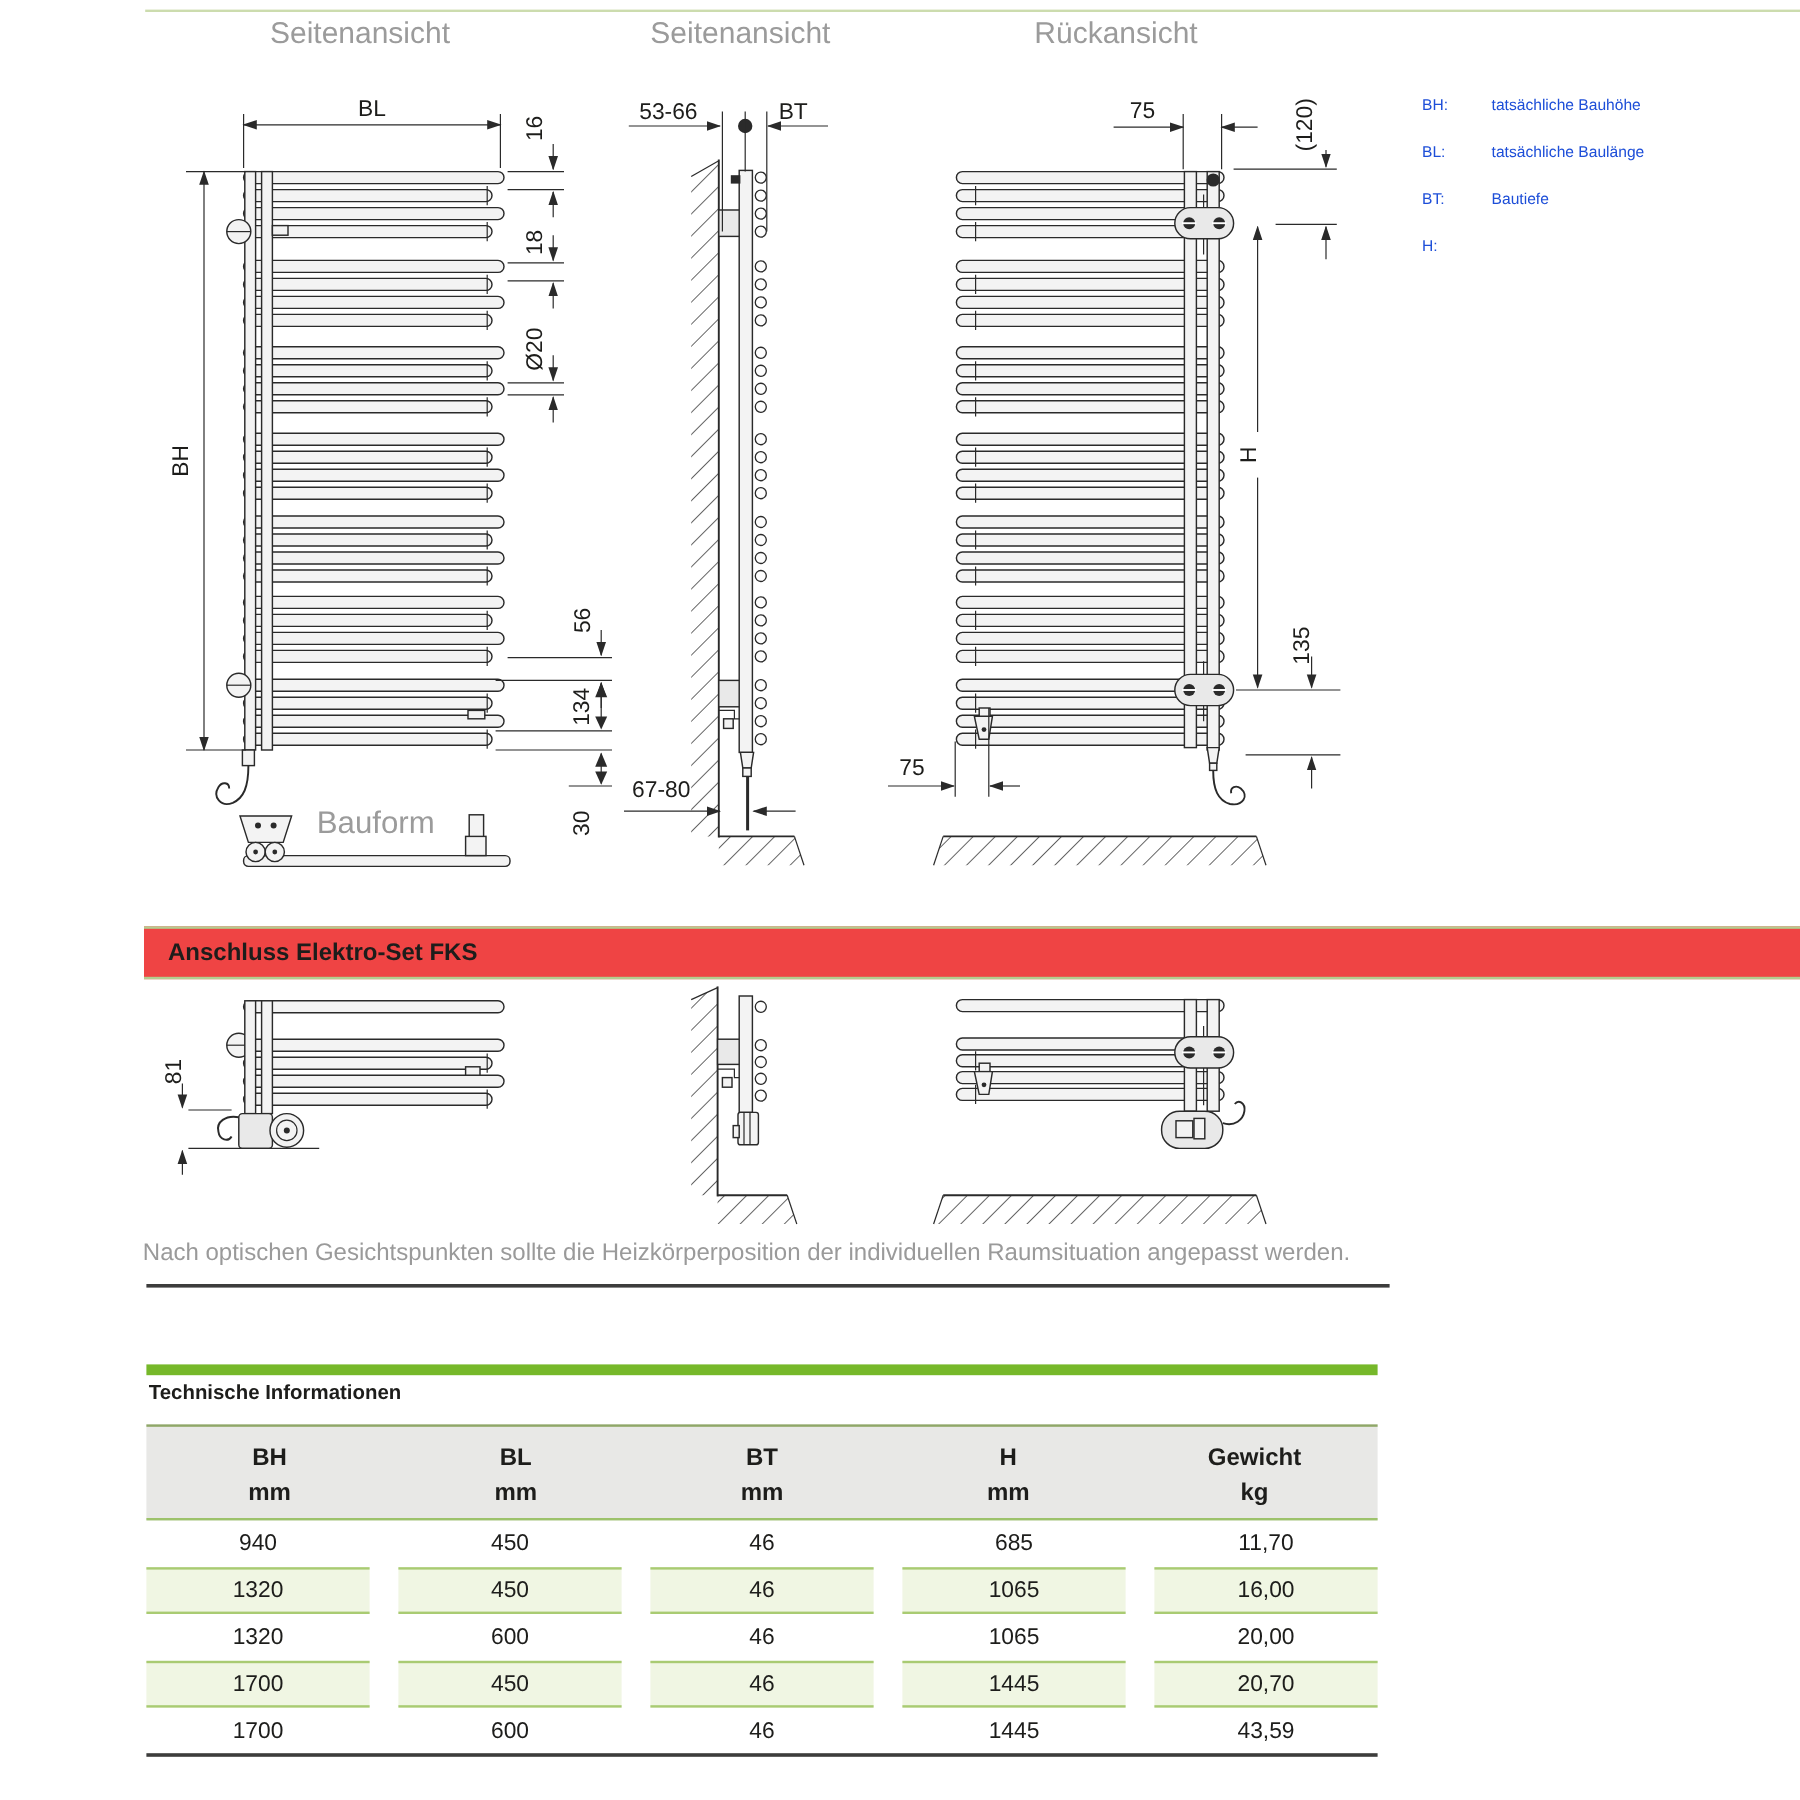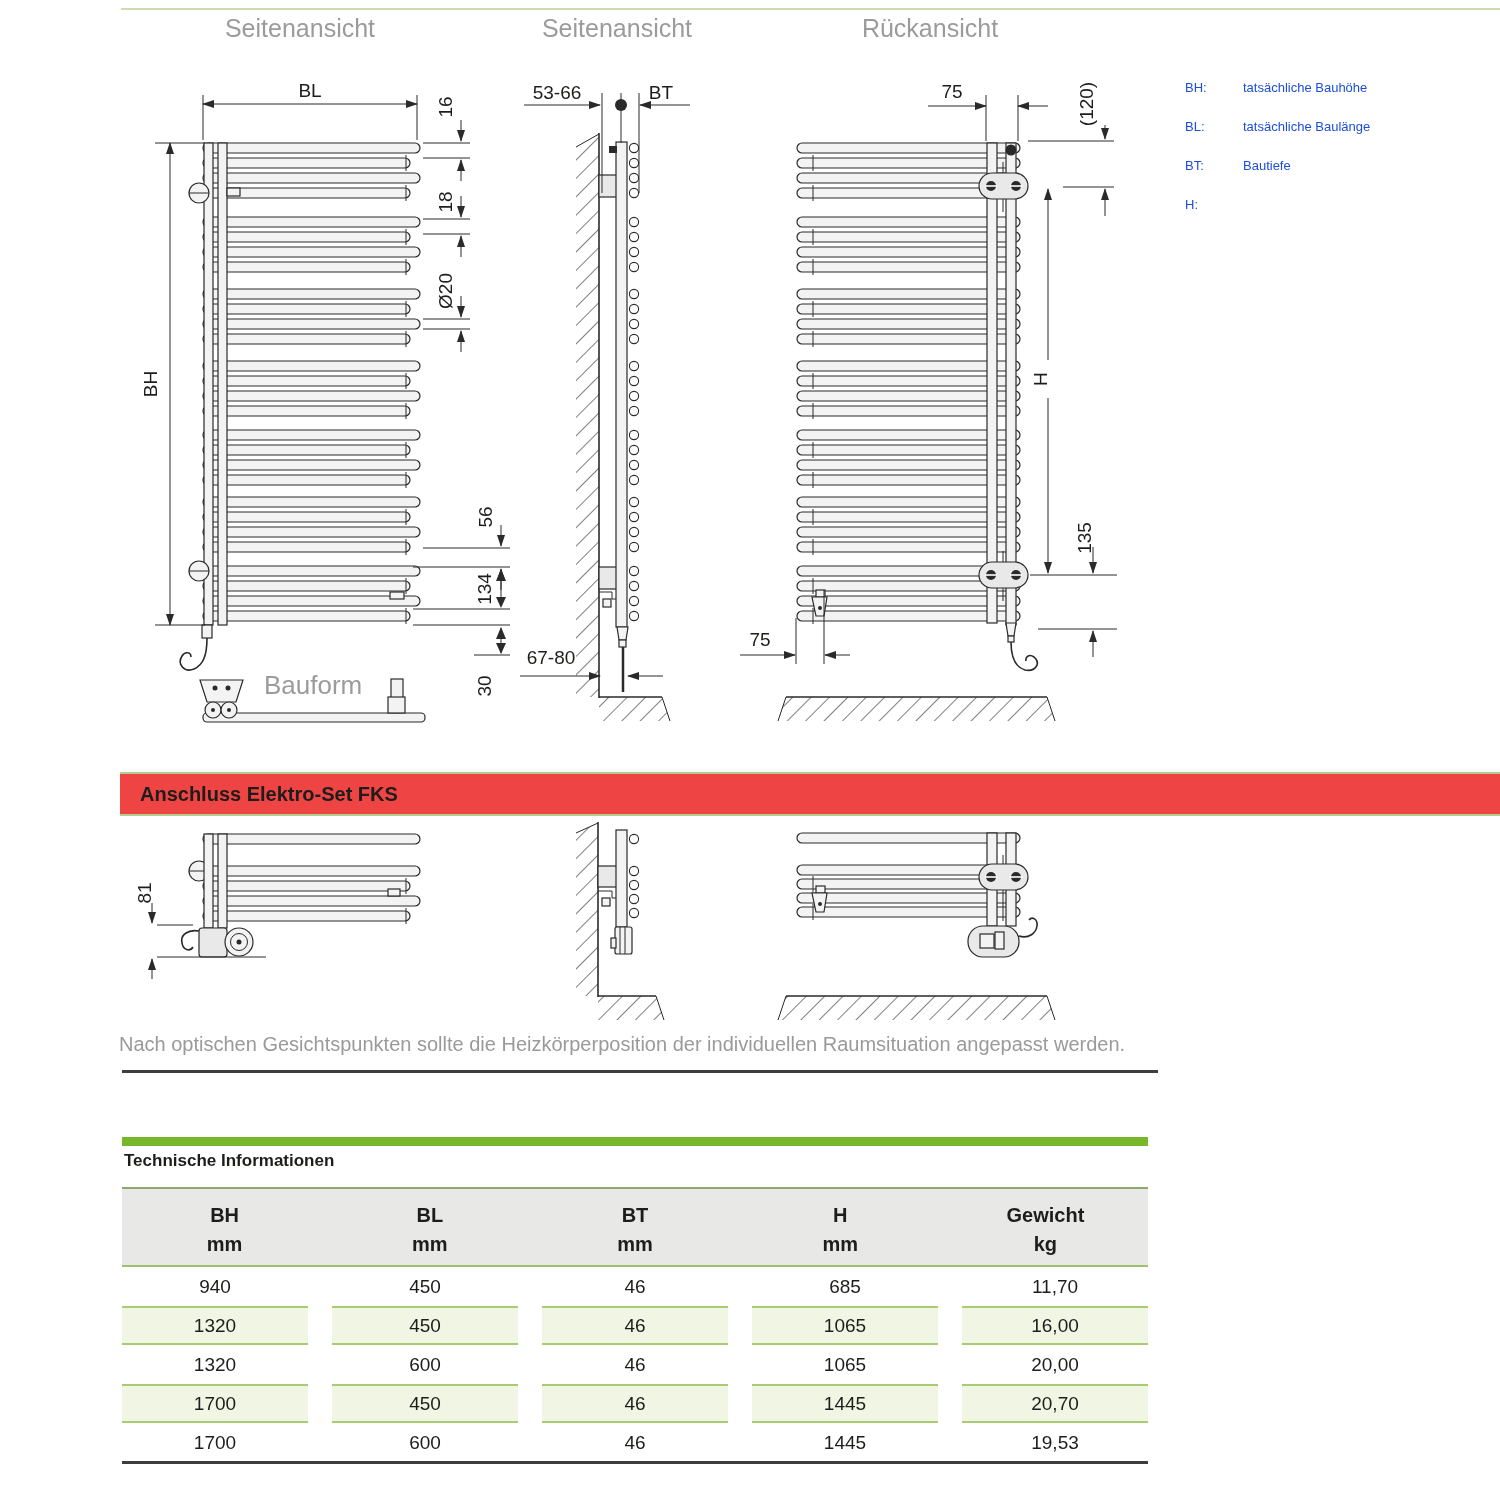--- a/index.html
+++ b/index.html
@@ -411,17 +411,17 @@
       <div class="cell">450</div>
       <div class="cell">46</div>
       <div class="cell">1445</div>
       <div class="cell">20,70</div>
     </div>
     <div class="trow">
       <div class="cell">1700</div>
       <div class="cell">600</div>
       <div class="cell">46</div>
       <div class="cell">1445</div>
-      <div class="cell">19,53</div>
+      <div class="cell">43,59</div>
     </div>
   </div>
   <div class="trule"></div>
 </div>
 
 </body></html>

